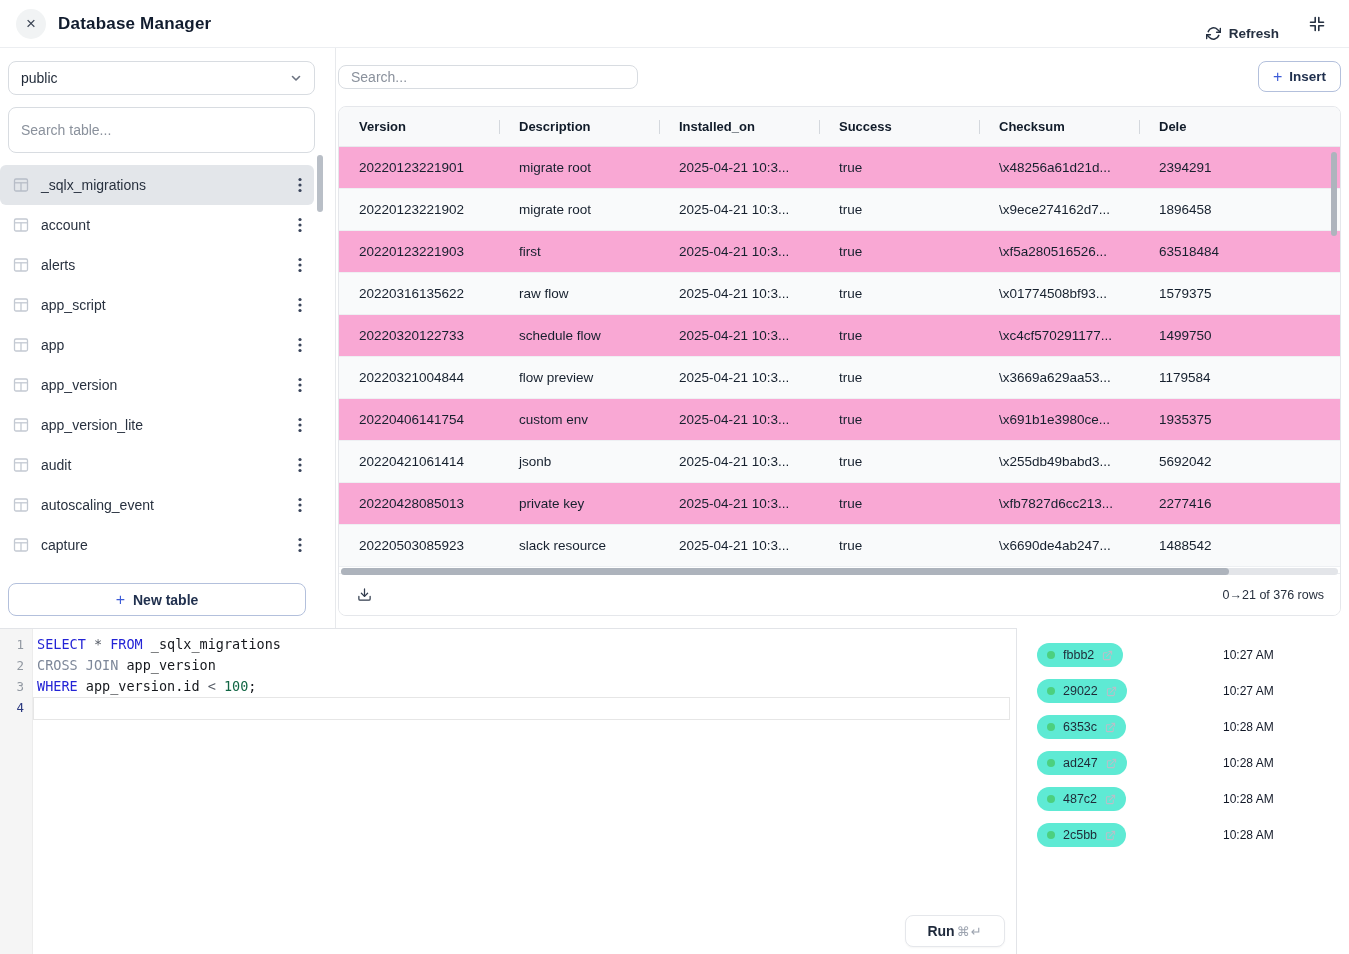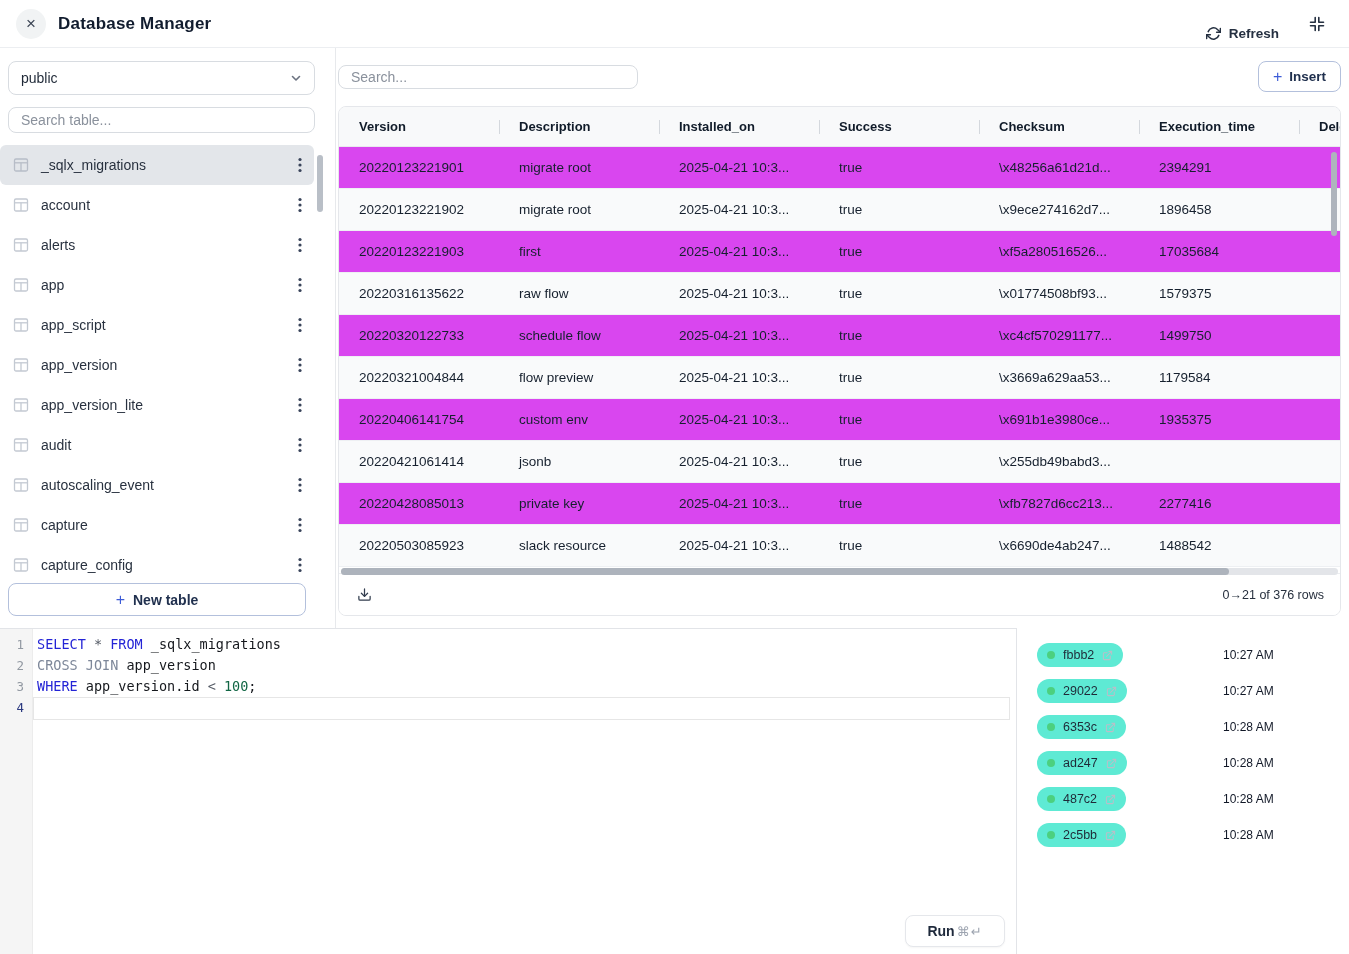--- a/index.html
+++ b/index.html
@@ -14,21 +14,21 @@
   .header-right { margin-left:auto; display:flex; align-items:center; gap:30px; }
   .refresh-btn { display:flex; align-items:center; gap:8px; background:none; border:none; font-family:inherit; font-size:13.5px; font-weight:bold; color:#253041; cursor:pointer;margin-top:20px; }
   .icon-btn { background:none; border:none; cursor:pointer; display:flex; align-items:center; }
 
   
   .middle { flex:0 0 580px; display:flex; min-height:0; }
 
   
   .sidebar { width:336px; flex:0 0 336px; border-right:1px solid #e7e9ec; position:relative; display:flex; flex-direction:column; padding:13px 0 0 0; }
   .schema-select { margin:0 21px 0 8px; width:307px; height:34px; border:1px solid #d8dce1; border-radius:8px; display:flex; align-items:center; padding:0 12px; font-size:14px; color:#1f2937; cursor:pointer; background:#fff; justify-content:space-between; }
-  .table-search { margin:12px 21px 0 8px; width:307px; height:26px; border:1px solid #d8dce1; border-radius:8px; padding:0 12px; font-size:14px; font-family:inherit; color:#1f2937; outline:none; }
+  .table-search { margin:12px 21px 0 8px; width:307px; height:46px; border:1px solid #d8dce1; border-radius:8px; padding:0 12px; font-size:14px; font-family:inherit; color:#1f2937; outline:none; }
   .table-search::placeholder { color:#8a919c; }
   .table-list { margin-top:12px; height:431px; overflow:hidden; padding:0 21px 0 0; }
   .side-item { height:40px; display:flex; align-items:center; padding:0 6px 0 13px; border-radius:6px; cursor:pointer; position:relative; }
   .side-item.selected { background:#e3e6ea; }
   .side-item .t-icon { flex:0 0 16px; color:#c3c9d2; }
   .side-item.selected .t-icon { color:#b7bdc7; }
   .side-label { margin-left:12px; font-size:14px; color:#28313f; white-space:nowrap; }
   .kebab { margin-left:auto; background:none; border:none; cursor:pointer; padding:4px 6px; display:flex; }
   .kebab svg { display:block; }
   .side-scrollbar { position:absolute; right:12px; top:107px; width:6px; height:57px; border-radius:3px; background:#b9bfc7; }
@@ -41,21 +41,21 @@
   .main-top { display:flex; align-items:center; justify-content:space-between; }
   .main-search { width:300px; height:24px; border:1px solid #d8dce1; border-radius:8px; padding:0 12px; font-size:14px; font-family:inherit; color:#1f2937; outline:none; }
   .main-search::placeholder { color:#8a919c; }
   .insert-btn { height:31px; padding:0 14px; border:1px solid #b3c0dc; border-radius:8px; background:#fff; display:flex; align-items:center; gap:7px; font-family:inherit; font-size:13.5px; font-weight:bold; color:#20304e; cursor:pointer; }
 
   .card { margin-top:14px; border:1px solid #e5e7eb; border-radius:8px; height:510px; position:relative; overflow:hidden; display:flex; flex-direction:column; }
   .t-header { display:flex; height:40px; flex:0 0 40px; background:#f8f9fa; border-bottom:1px solid #e8eaed; overflow:hidden; }
   .t-h-cell { flex:0 0 160px; width:160px; display:flex; align-items:center; padding-left:20px; font-size:13px; font-weight:bold; color:#101b29; position:relative; white-space:nowrap; }
   .t-h-cell + .t-h-cell::before { content:""; position:absolute; left:0; top:13px; height:14px; width:1px; background:#d4d8dd; }
   .t-body { flex:0 0 auto; overflow:hidden; }
-  .t-row { display:flex; height:42px; border-bottom:1px solid #eef0f3; background:#d946ef; }
+  .t-row { display:flex; height:42px; border-bottom:1px solid #eef0f3; background:#f9a8d4; }
   .t-row.alt { background:#f9fafb; }
   .t-cell { flex:0 0 160px; width:160px; display:flex; align-items:center; padding-left:20px; font-size:13.5px; color:#16202e; white-space:nowrap; overflow:hidden; }
   .v-scrollbar { position:absolute; right:3px; top:45px; width:6px; height:84px; border-radius:3px; background:#aeb4bd; z-index:3; }
   .h-scrollbar { position:absolute; left:2px; right:2px; top:461px; height:7px; border-radius:4px; background:#e3e5e9; z-index:3; }
   .h-thumb { position:absolute; left:0; top:0; height:7px; width:888px; border-radius:4px; background:#adb3bc; }
   .card-footer { margin-top:auto; height:42px; flex:0 0 42px; border-top:1px solid #eceef1; display:flex; align-items:center; justify-content:space-between; padding:0 16px 0 18px; background:#fff; }
   .dl-btn { background:none; border:none; cursor:pointer; color:#323d4e; display:flex; }
   .rows-info { font-size:12.5px; color:#27303e; }
 
   
@@ -174,36 +174,36 @@
                 <circle cx="2" cy="13.5" r="1.6"></circle>
               </svg>
             </button>
           </div>
           <div class="side-item">
             <svg class="t-icon" width="16" height="16" viewBox="0 0 16 16" fill="none" stroke="currentColor" stroke-width="1.3">
               <rect x="1.5" y="2" width="13" height="12" rx="1.5"></rect>
               <line x1="1.5" y1="5.8" x2="14.5" y2="5.8"></line>
               <line x1="8" y1="5.8" x2="8" y2="14"></line>
             </svg>
+            <span class="side-label">app_script</span>
+            <button class="kebab">
+              <svg width="4" height="16" viewBox="0 0 4 16" fill="#39445a">
+                <circle cx="2" cy="2.5" r="1.6"></circle>
+                <circle cx="2" cy="8" r="1.6"></circle>
+                <circle cx="2" cy="13.5" r="1.6"></circle>
+              </svg>
+            </button>
+          </div>
+          <div class="side-item">
+            <svg class="t-icon" width="16" height="16" viewBox="0 0 16 16" fill="none" stroke="currentColor" stroke-width="1.3">
+              <rect x="1.5" y="2" width="13" height="12" rx="1.5"></rect>
+              <line x1="1.5" y1="5.8" x2="14.5" y2="5.8"></line>
+              <line x1="8" y1="5.8" x2="8" y2="14"></line>
+            </svg>
             <span class="side-label">app</span>
-            <button class="kebab">
-              <svg width="4" height="16" viewBox="0 0 4 16" fill="#39445a">
-                <circle cx="2" cy="2.5" r="1.6"></circle>
-                <circle cx="2" cy="8" r="1.6"></circle>
-                <circle cx="2" cy="13.5" r="1.6"></circle>
-              </svg>
-            </button>
-          </div>
-          <div class="side-item">
-            <svg class="t-icon" width="16" height="16" viewBox="0 0 16 16" fill="none" stroke="currentColor" stroke-width="1.3">
-              <rect x="1.5" y="2" width="13" height="12" rx="1.5"></rect>
-              <line x1="1.5" y1="5.8" x2="14.5" y2="5.8"></line>
-              <line x1="8" y1="5.8" x2="8" y2="14"></line>
-            </svg>
-            <span class="side-label">app_script</span>
             <button class="kebab">
               <svg width="4" height="16" viewBox="0 0 4 16" fill="#39445a">
                 <circle cx="2" cy="2.5" r="1.6"></circle>
                 <circle cx="2" cy="8" r="1.6"></circle>
                 <circle cx="2" cy="13.5" r="1.6"></circle>
               </svg>
             </button>
           </div>
           <div class="side-item">
             <svg class="t-icon" width="16" height="16" viewBox="0 0 16 16" fill="none" stroke="currentColor" stroke-width="1.3">
@@ -314,21 +314,20 @@
         </button>
       </div>
 
       <div class="card">
         <div class="t-header">
             <div class="t-h-cell">Version</div>
             <div class="t-h-cell">Description</div>
             <div class="t-h-cell">Installed_on</div>
             <div class="t-h-cell">Success</div>
             <div class="t-h-cell">Checksum</div>
-            <div class="t-h-cell">Execution_time</div>
             <div class="t-h-cell">Dele</div>
           </div>
         <div class="t-body">
             <div class="t-row">
               <div class="t-cell">20220123221901</div>
               <div class="t-cell">migrate root</div>
               <div class="t-cell">2025-04-21 10:3...</div>
               <div class="t-cell">true</div>
               <div class="t-cell">\x48256a61d21d...</div>
               <div class="t-cell">2394291</div>
@@ -342,21 +341,21 @@
               <div class="t-cell">\x9ece274162d7...</div>
               <div class="t-cell">1896458</div>
               <div class="t-cell"></div>
             </div>
             <div class="t-row">
               <div class="t-cell">20220123221903</div>
               <div class="t-cell">first</div>
               <div class="t-cell">2025-04-21 10:3...</div>
               <div class="t-cell">true</div>
               <div class="t-cell">\xf5a280516526...</div>
-              <div class="t-cell">17035684</div>
+              <div class="t-cell">63518484</div>
               <div class="t-cell"></div>
             </div>
             <div class="t-row alt">
               <div class="t-cell">20220316135622</div>
               <div class="t-cell">raw flow</div>
               <div class="t-cell">2025-04-21 10:3...</div>
               <div class="t-cell">true</div>
               <div class="t-cell">\x01774508bf93...</div>
               <div class="t-cell">1579375</div>
               <div class="t-cell"></div>
@@ -387,20 +386,21 @@
               <div class="t-cell">\x691b1e3980ce...</div>
               <div class="t-cell">1935375</div>
               <div class="t-cell"></div>
             </div>
             <div class="t-row alt">
               <div class="t-cell">20220421061414</div>
               <div class="t-cell">jsonb</div>
               <div class="t-cell">2025-04-21 10:3...</div>
               <div class="t-cell">true</div>
               <div class="t-cell">\x255db49babd3...</div>
+              <div class="t-cell">5692042</div>
               <div class="t-cell"></div>
             </div>
             <div class="t-row">
               <div class="t-cell">20220428085013</div>
               <div class="t-cell">private key</div>
               <div class="t-cell">2025-04-21 10:3...</div>
               <div class="t-cell">true</div>
               <div class="t-cell">\xfb7827d6cc213...</div>
               <div class="t-cell">2277416</div>
               <div class="t-cell"></div>

